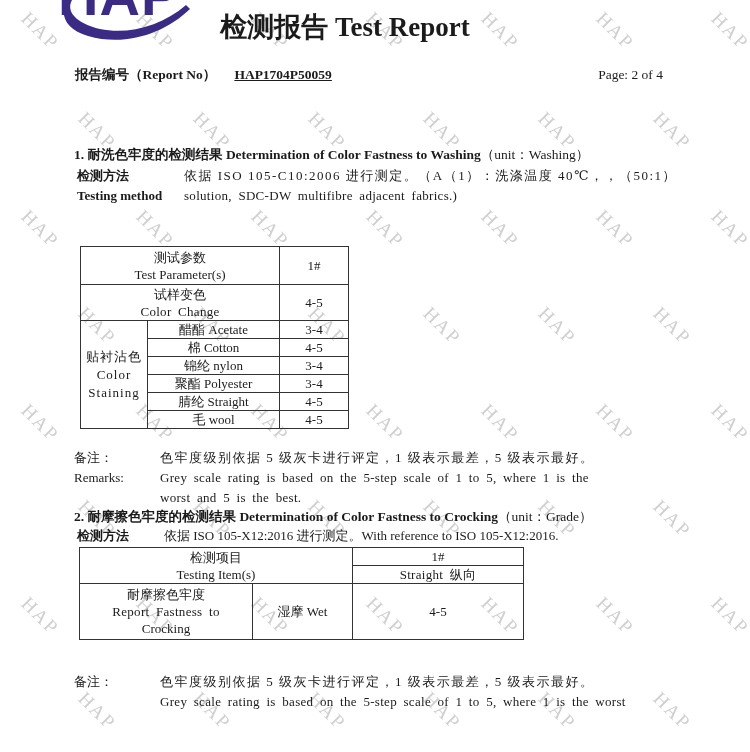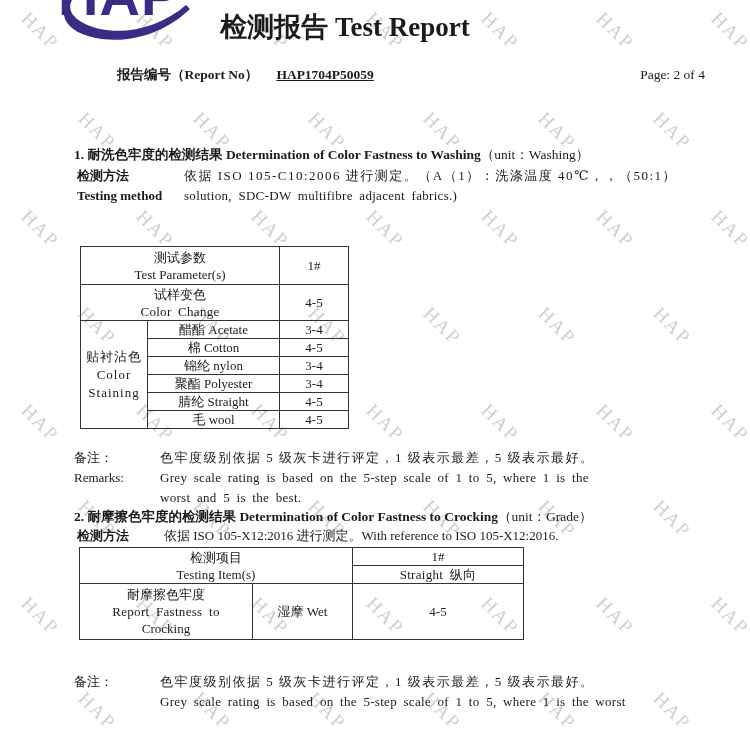--- a/index.html
+++ b/index.html
@@ -24,21 +24,21 @@
     font-weight:bold;font-size:56px;letter-spacing:1px;color:#3b2b85;
   }
   .swoosh{position:absolute;left:0;top:0;width:142px;height:46px;}
   
   .title{
     position:absolute;top:9px;left:0;width:690px;text-align:center;
     font-size:27px;font-weight:bold;z-index:1;
   }
   .report-line{
     position:absolute;top:66px;left:75px;width:612px;display:flex;align-items:baseline;
-    font-size:13.5px;z-index:1;margin-left:42px;
+    font-size:13.5px;z-index:1;
   }
   .report-line .lbl{font-weight:bold;}
   .report-line .num{font-weight:bold;margin-left:18px;text-decoration:underline;}
   .report-line .pg{margin-left:auto;margin-right:24px;font-weight:normal;}
   
   .sec-heading{position:absolute;left:74px;width:640px;font-size:13.5px;z-index:1;}
   .sec-heading .bold{font-weight:bold;}
   .method{position:absolute;left:77px;width:620px;display:grid;z-index:1;line-height:20px;}
   .method .labels div{font-weight:bold;}
   .m1{top:166px;grid-template-columns:107px 1fr;}

